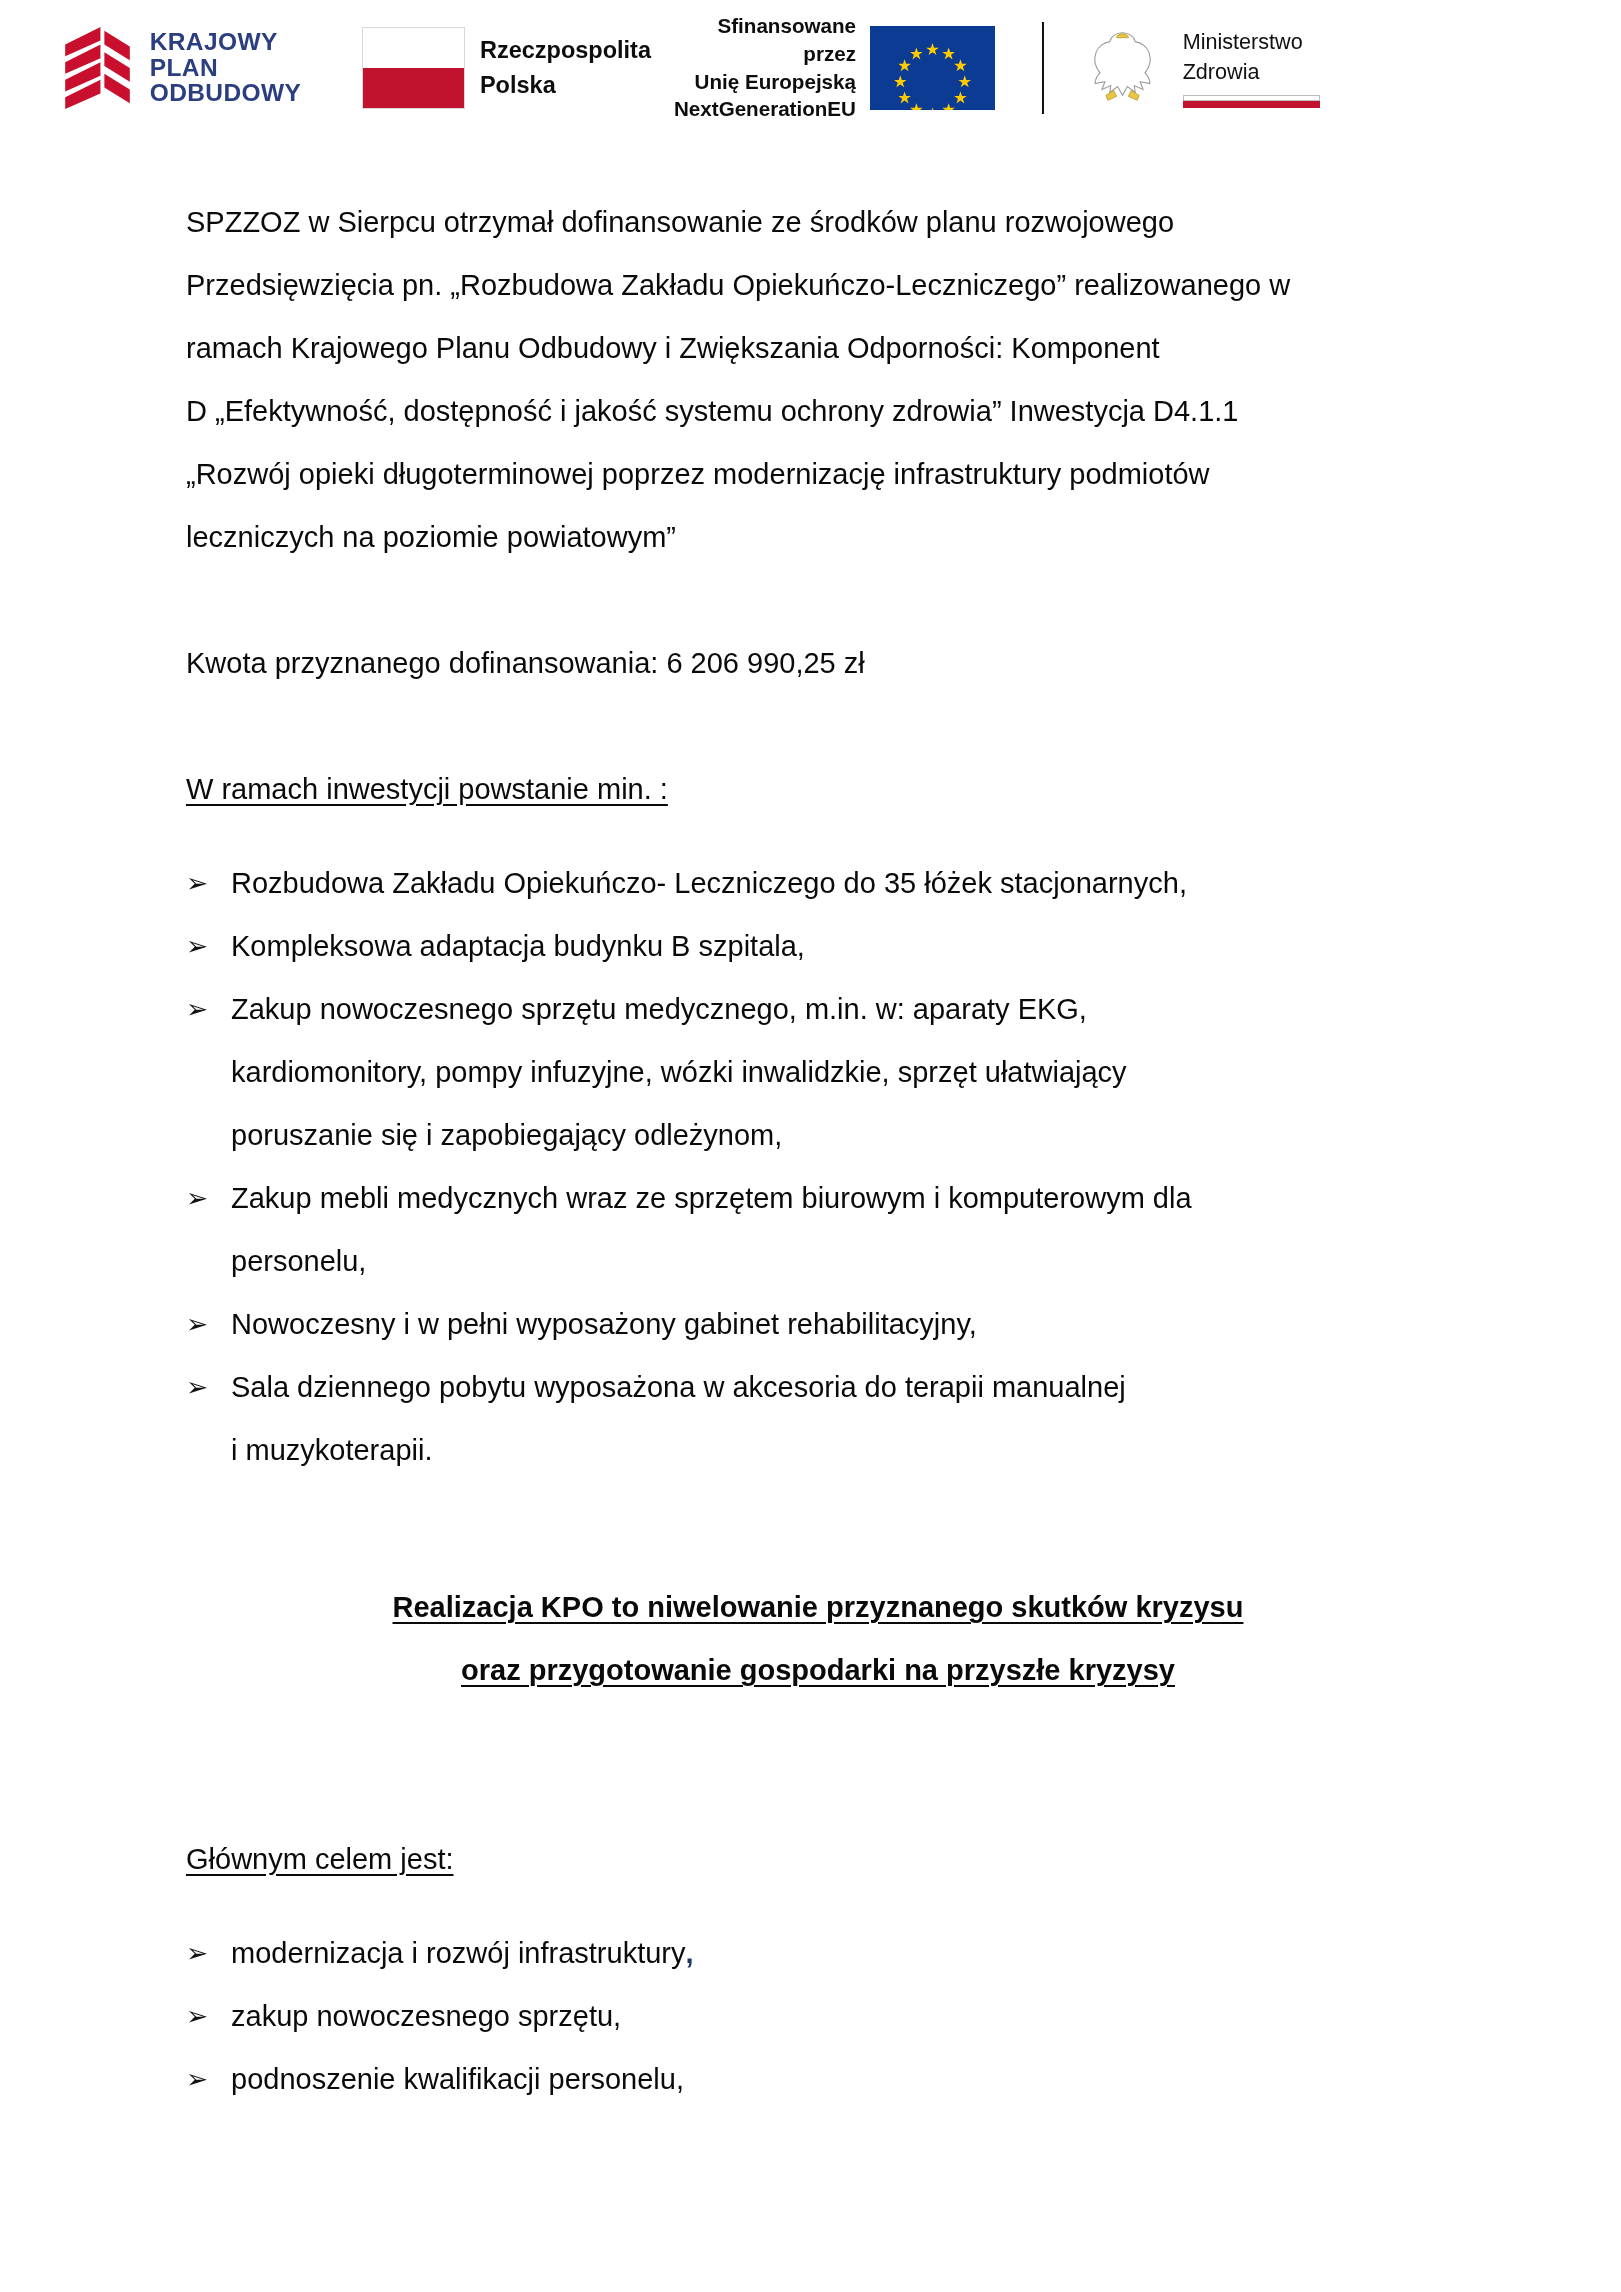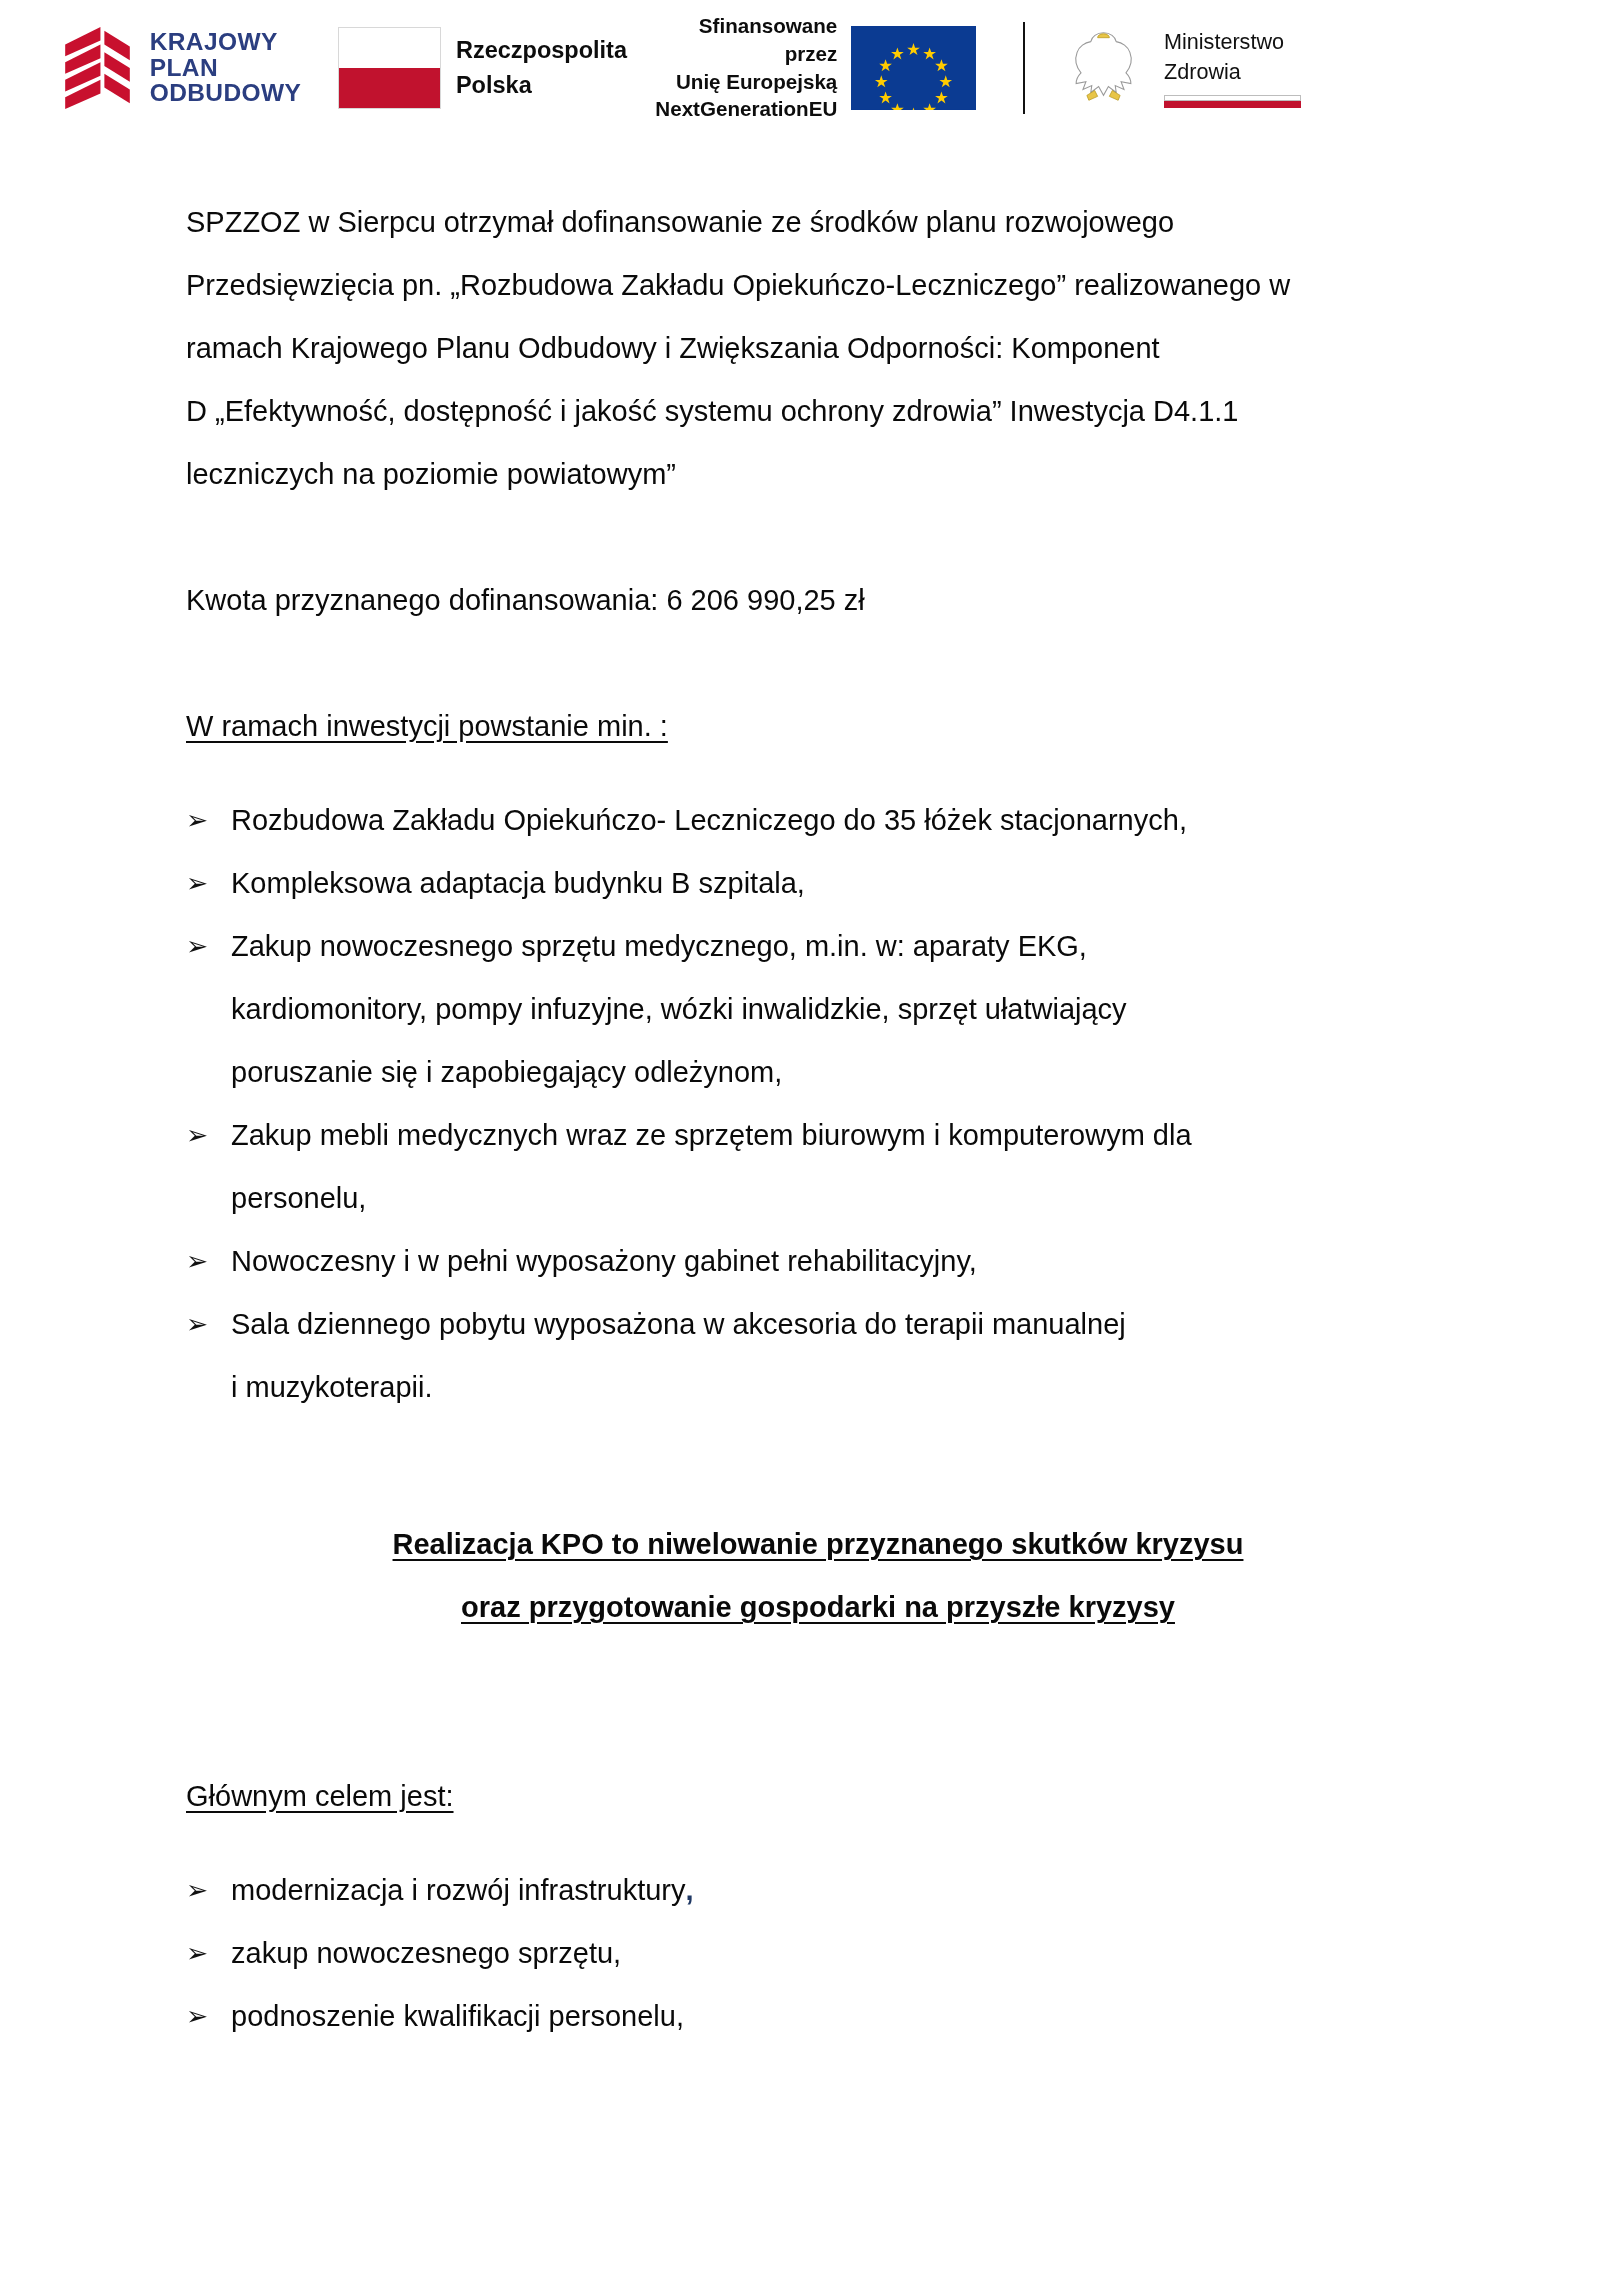--- a/index.html
+++ b/index.html
@@ -55,21 +55,21 @@
     justify-content: center;
     line-height: 1.06;
     font-weight: bold;
     font-size: 24.5px;
     letter-spacing: 0.4px;
     color: #2B3E80;
   }
 
   
   .rp-logo {
-    margin-left: 37px;
+    margin-left: 61px;
     gap: 14.7px;
   }
   .pl-flag {
     width: 103px;
     height: 82px;
     border: 1px solid #d8d8d8;
     box-sizing: border-box;
     flex: 0 0 auto;
     display: flex;
     flex-direction: column;
@@ -315,20 +315,21 @@
     </div>
   </div>
 
   <div class="content">
 
     <p class="para">
       <span class="ln">SPZZOZ w Sierpcu otrzymał dofinansowanie ze środków planu rozwojowego</span>
       <span class="ln">Przedsięwzięcia pn. „Rozbudowa Zakładu Opiekuńczo-Leczniczego” realizowanego w</span>
       <span class="ln">ramach Krajowego Planu Odbudowy i Zwiększania Odporności: Komponent</span>
       <span class="ln">D „Efektywność, dostępność i jakość systemu ochrony zdrowia” Inwestycja D4.1.1</span>
+      <span class="ln">„Rozwój opieki długoterminowej poprzez modernizację infrastruktury podmiotów</span>
       <span class="ln">leczniczych na poziomie powiatowym”</span>
     </p>
 
     <span class="spacer-line"></span>
 
     <p class="para">
       <span class="ln">Kwota przyznanego dofinansowania: 6 206 990,25 zł</span>
     </p>
 
     <span class="spacer-line"></span>

